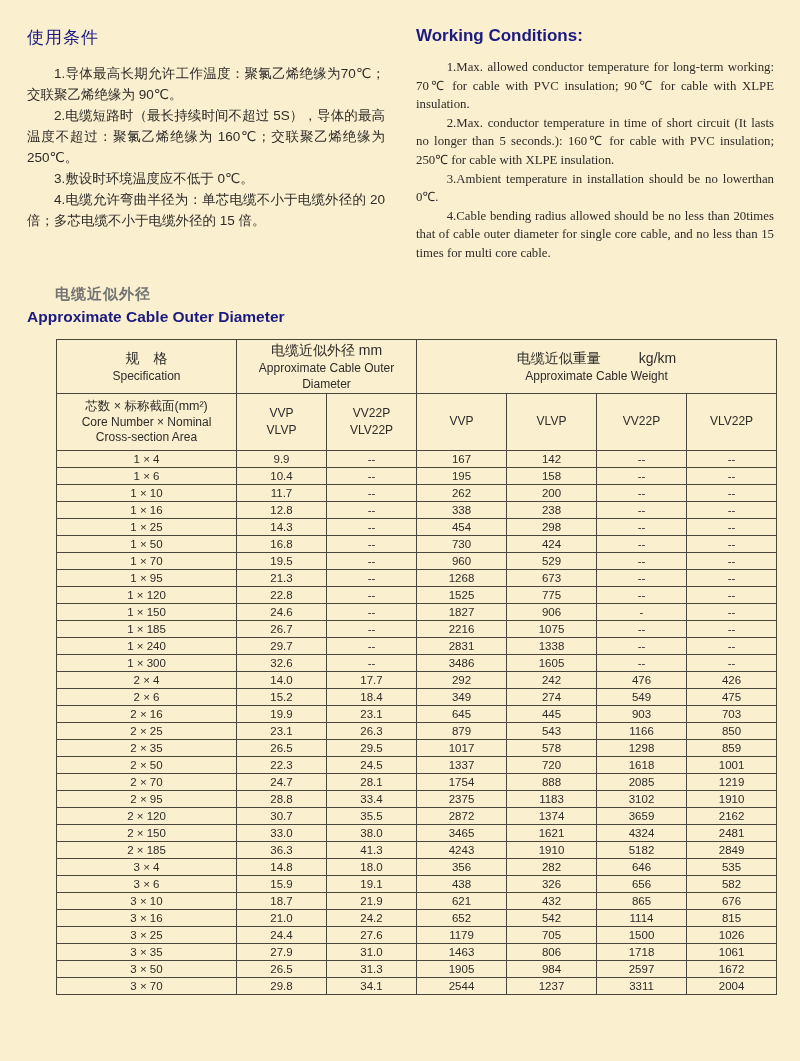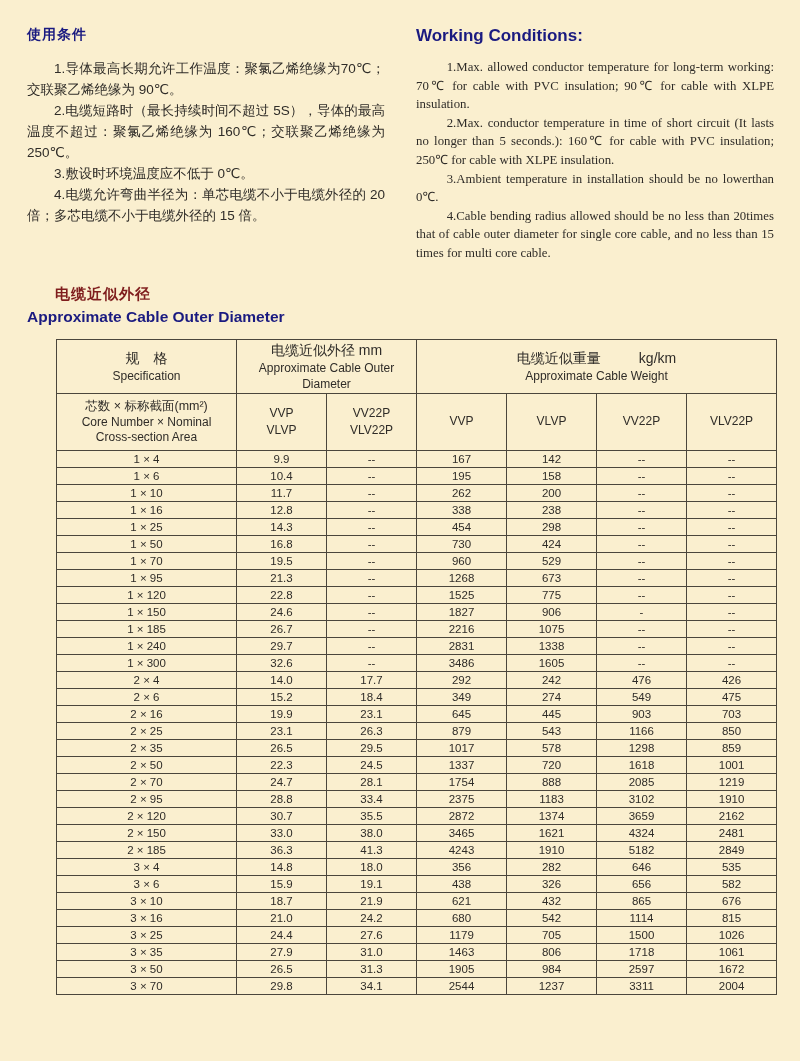--- a/index.html
+++ b/index.html
@@ -11,38 +11,38 @@
     color: #2F2C28;
     overflow: hidden;
   }
   .top-area {
     display: flex;
     justify-content: space-between;
     padding: 26px 26px 0 27px;
   }
   .col { width: 358px; }
   .zh-title {
-    font-size: 14px; font-weight: bold; color: #1A1A80;
+    font-size: 17px; font-weight: normal; color: #1A1A80;
     margin: 0 0 14px 0; letter-spacing: 1px;
   }
   .en-title {
     font-size: 17px; font-weight: bold; color: #1A1A80;
     margin: 0 0 12px 0;
   }
   .zh-body p {
     margin: 0; font-size: 13.5px; line-height: 21px;
     text-align: justify; text-indent: 2em;
   }
   .en-body p {
     margin: 0; font-size: 12.8px; line-height: 18.6px;
     text-align: justify; text-indent: 2.4em; font-family: Liberation Serif, serif;
   }
   .section-titles { margin: 22px 0 0 27px; }
   .section-title-zh {
-    font-size: 15px; font-weight: bold; color: #7f1d1d;
+    font-size: 15px; font-weight: bold; color: #737373;
     margin: 0 0 4px 0; letter-spacing: 1px; padding-left: 28px;
   }
   .section-title-en {
     font-size: 15.5px; font-weight: bold; color: #1A1A80;
     margin: 0;
   }
   table.spec-table {
     border-collapse: collapse;
     table-layout: fixed;
     width: 720px;
@@ -384,21 +384,21 @@
         <td>21.9</td>
         <td>621</td>
         <td>432</td>
         <td>865</td>
         <td>676</td>
       </tr>
       <tr>
         <td>3 × 16</td>
         <td>21.0</td>
         <td>24.2</td>
-        <td>680</td>
+        <td>652</td>
         <td>542</td>
         <td>1114</td>
         <td>815</td>
       </tr>
       <tr>
         <td>3 × 25</td>
         <td>24.4</td>
         <td>27.6</td>
         <td>1179</td>
         <td>705</td>

